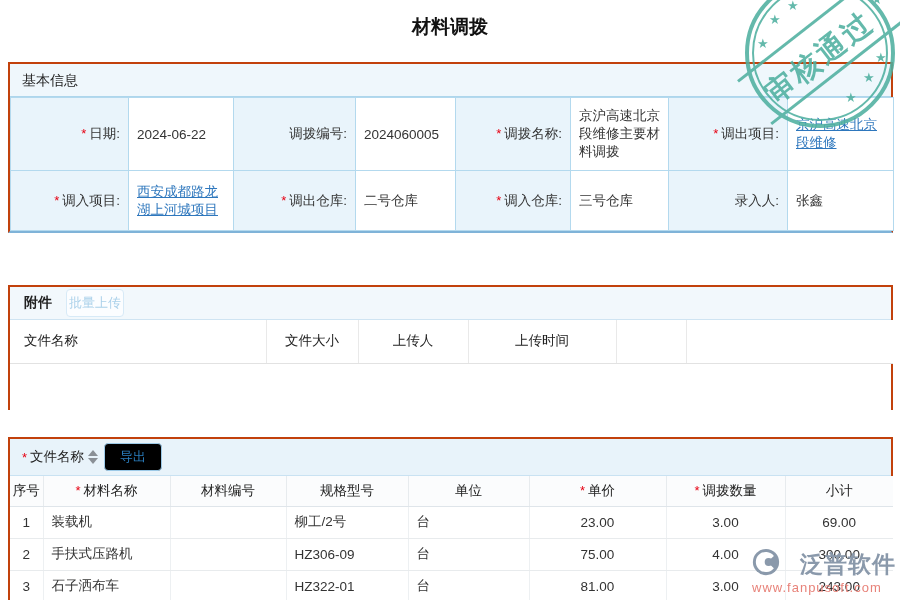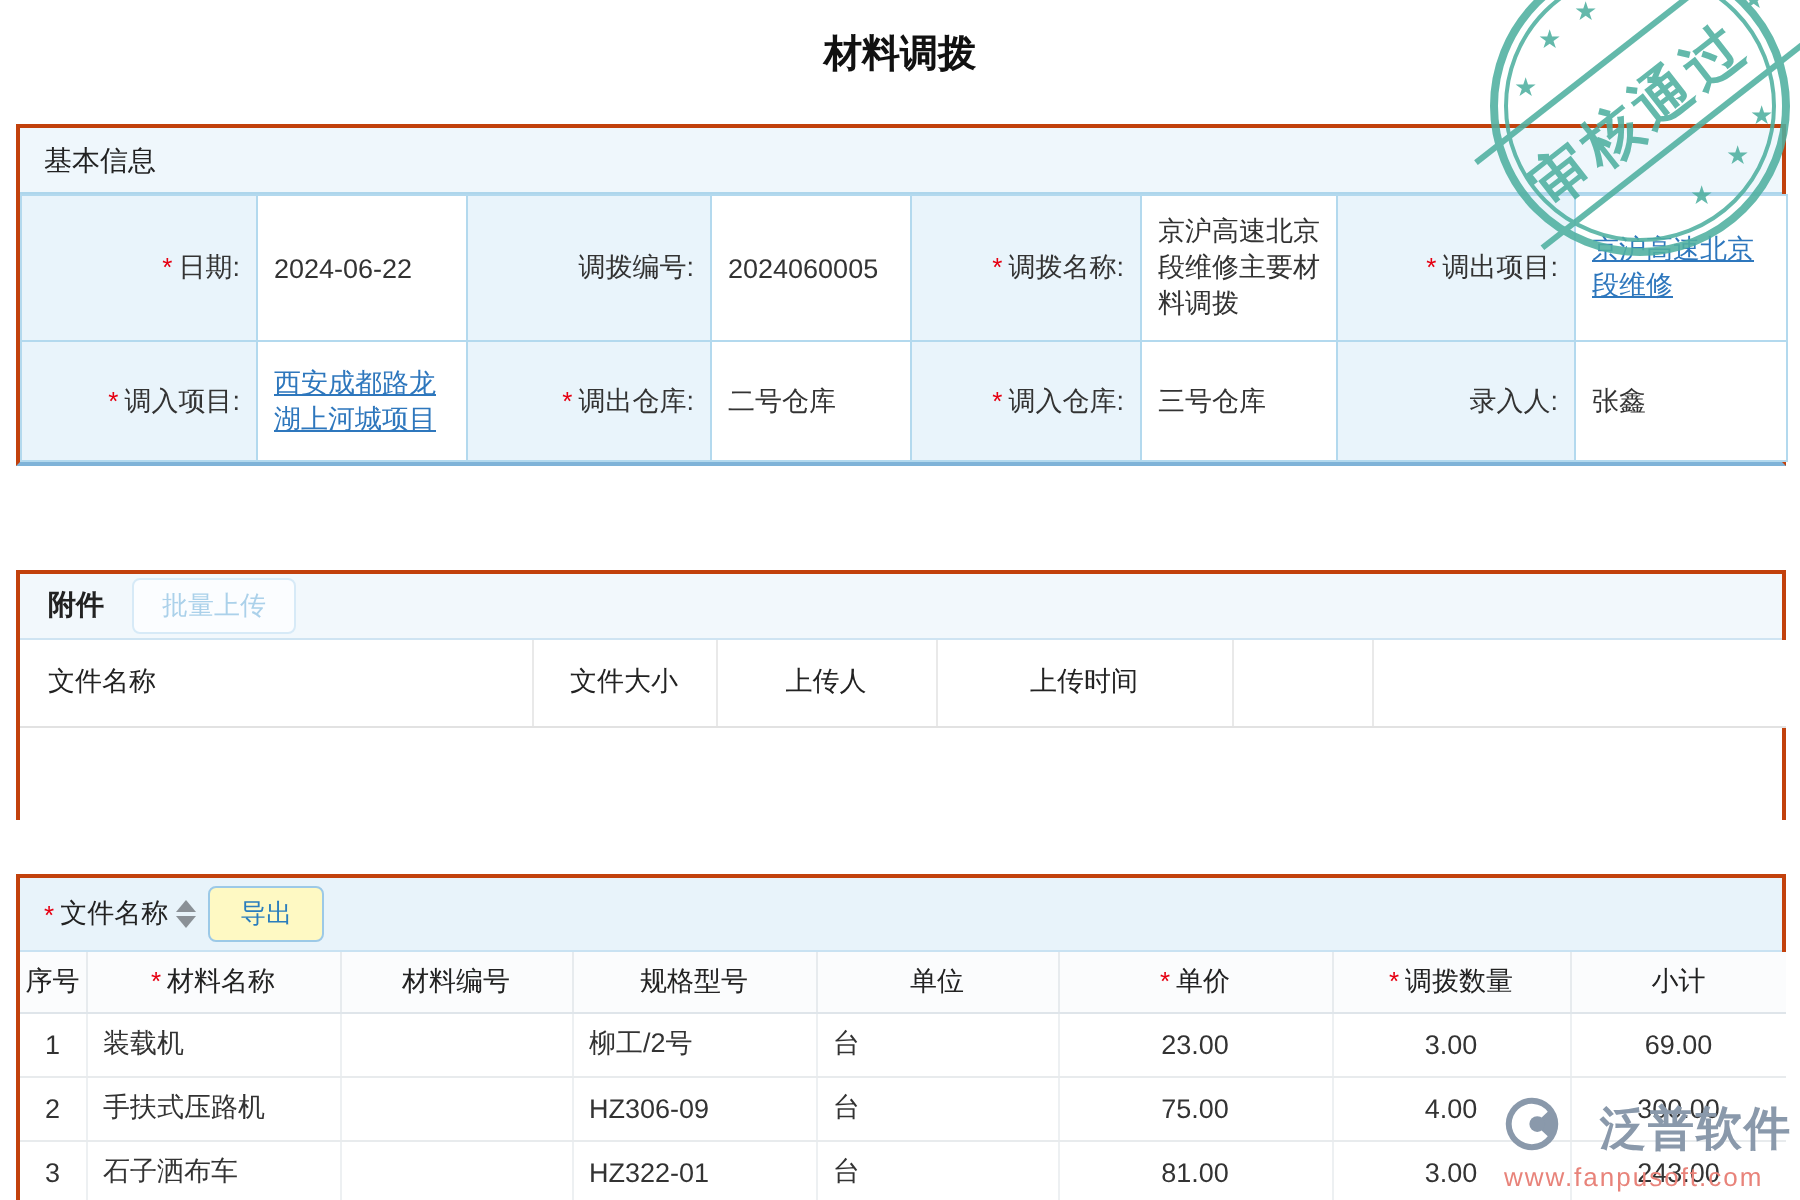--- a/index.html
+++ b/index.html
@@ -28,21 +28,21 @@
   table.info td.val { background:#fff; padding:6px 8px; word-break:break-all; }
   table.info tr.r1 td { height:73px; }
   table.info tr.r2 td { height:60px; }
   table.info tr.r3 td { height:37px; }
   .req { color:#e60012; margin-right:3px; font-size:13px; }
   a.link { color:#2e77bd; text-decoration:underline; cursor:pointer; }
 
   .bar2 { height:33px; background:#f2f8fc; border-bottom:1px solid #cfe4f2;
     display:flex; align-items:center; padding-left:14px; }
   .bar2 .sec2-title { font-size:14px; font-weight:bold; color:#222; }
-  .btn-upload { margin-left:14px; padding:4px 14px; font-size:13px;
+  .btn-upload { margin-left:14px; padding:4px 2px; font-size:13px;
     color:#abd1ea; background:#fbfdff; border:1px solid #d7eaf7;
     border-radius:4px; cursor:pointer; }
 
   table.files { border-collapse:collapse; table-layout:fixed; width:883px; }
   table.files th { height:43px; font-size:13.5px; font-weight:normal;
     color:#222; border-right:1px solid #e9e9e9; border-bottom:1px solid #e2e2e2;
     background:#fff; text-align:center; }
   table.files th.first { text-align:left; padding-left:14px; }
   table.files th:last-child { border-right:none; }
   .files-empty { height:47px; background:#fff; }
@@ -51,21 +51,21 @@
     display:flex; align-items:center; padding-left:12px; }
   .bar3 .sec3-title { font-size:13.5px; color:#222; }
   .sorter { display:inline-flex; flex-direction:column; margin:0 6px 0 4px;
     cursor:pointer; }
   .sorter .up { width:0; height:0; border-left:5px solid transparent;
     border-right:5px solid transparent; border-bottom:6px solid #8a9096;
     margin-bottom:2px; }
   .sorter .dn { width:0; height:0; border-left:5px solid transparent;
     border-right:5px solid transparent; border-top:6px solid #8a9096; }
   .btn-export { padding:4px 15px; font-size:13px; color:#2a7dbd;
-    background:#fef9c3; border:1px solid #9cc9e7; border-radius:4px;
+    background:#000000; border:1px solid #9cc9e7; border-radius:4px;
     cursor:pointer; }
 
   table.detail { border-collapse:collapse; table-layout:fixed; width:883px; }
   table.detail th { height:30px; background:#fbfcfd; font-size:13.5px;
     font-weight:normal; color:#222; text-align:center;
     border-right:1px solid #e7ebee; border-bottom:1px solid #dfe5ea; }
   table.detail td { height:32px; font-size:13.5px; color:#333;
     border-right:1px solid #edf0f2; border-bottom:1px solid #e8ebed;
     background:#fff; text-align:center; }
   table.detail td.tl { text-align:left; padding-left:8px; }

